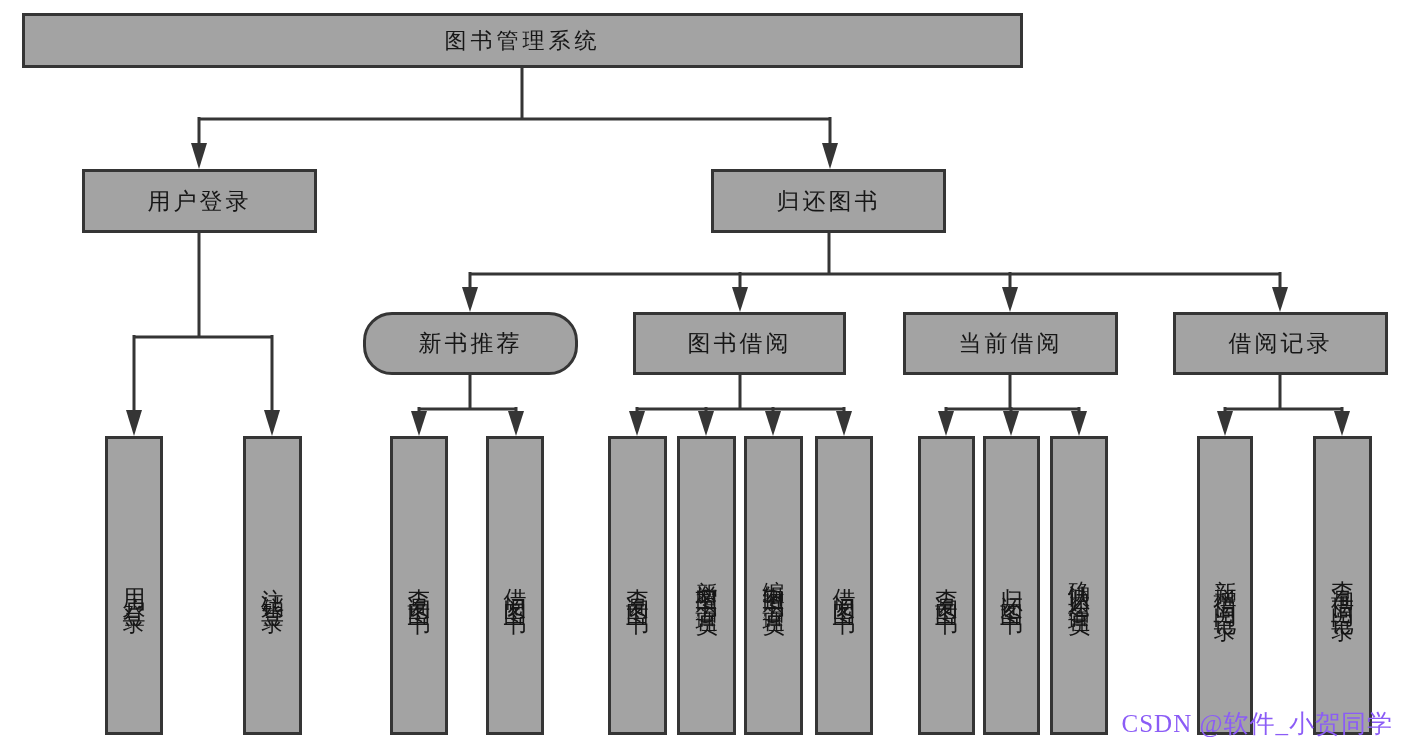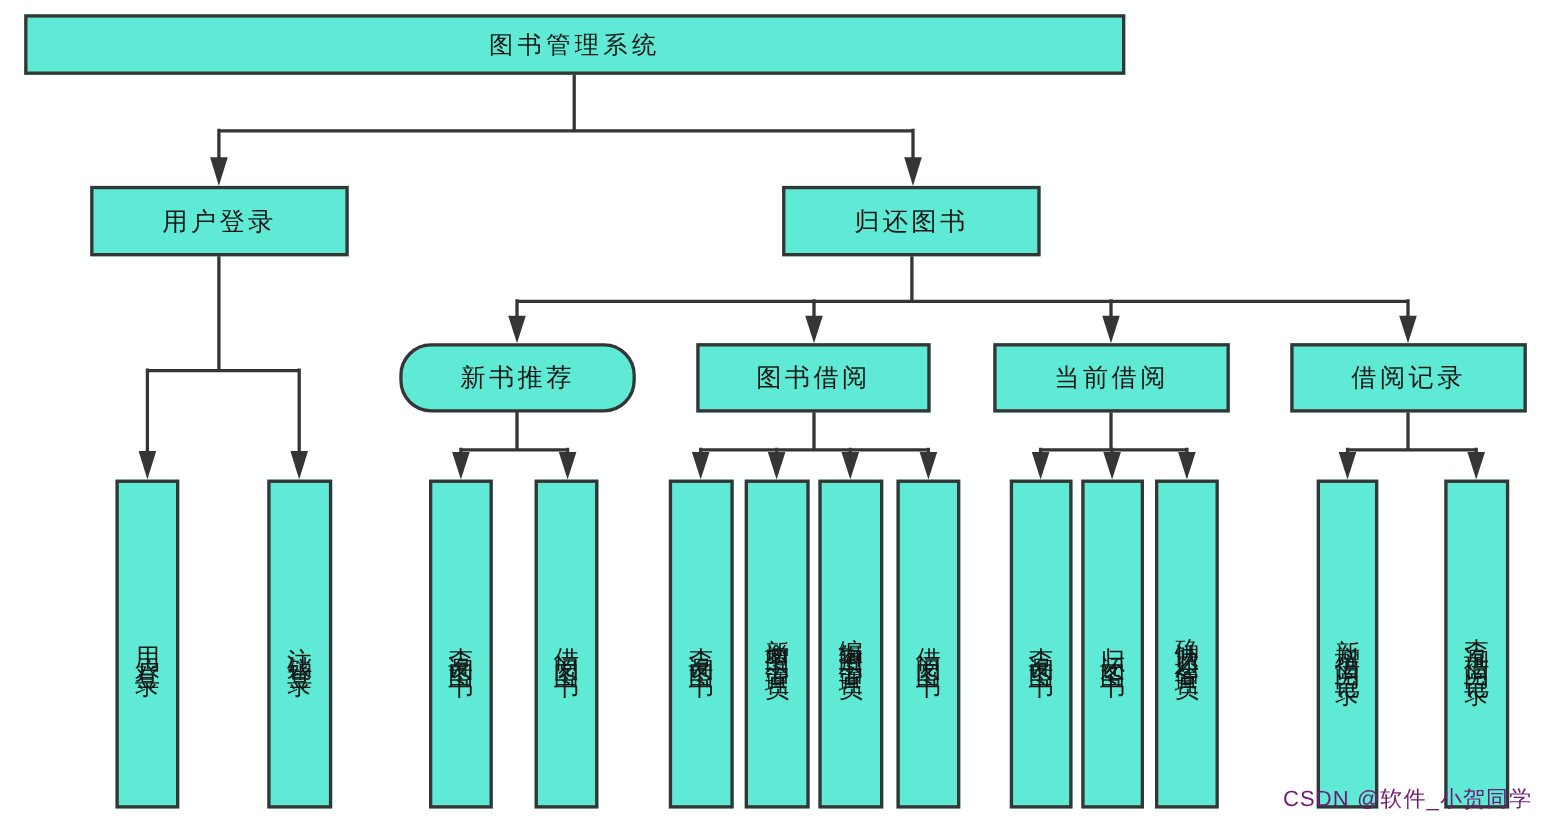--- a/index.html
+++ b/index.html
@@ -30,21 +30,21 @@
     fill: none;
   }
   .connectors polygon {
     fill: var(--line);
     stroke: none;
   }
   .node {
     position: absolute;
     box-sizing: border-box;
     border: 3px solid var(--line);
-    background: #5eead4;
+    background: #a3a3a3;
     display: flex;
     align-items: center;
     justify-content: center;
   }
   .hnode span {
     font-size: 23px;
     letter-spacing: 3px;
     color: var(--text);
     white-space: nowrap;
   }
@@ -59,25 +59,26 @@
     line-height: 1;
     letter-spacing: 8px;
     color: var(--text);
   }
   .vnode span.len6 { letter-spacing: 8px; }
   .vnode span.len9 { letter-spacing: 5px; font-size: 22px; }
   .watermark {
     position: absolute;
     right: 12px;
     bottom: 7px;
-    font-size: 20px;
-    color: #701a75;
+    font-size: 25px;
+    color: #8b5cf6;
     letter-spacing: 1px;
     white-space: nowrap;
     z-index: 5;
+    font-family: Liberation Serif, serif;
   }
 </style>
 </head>
 <body>
 
 <div class="canvas">
 
   <svg class="connectors" viewBox="0 0 1405 747" xmlns="http://www.w3.org/2000/svg">
 
     <g>

